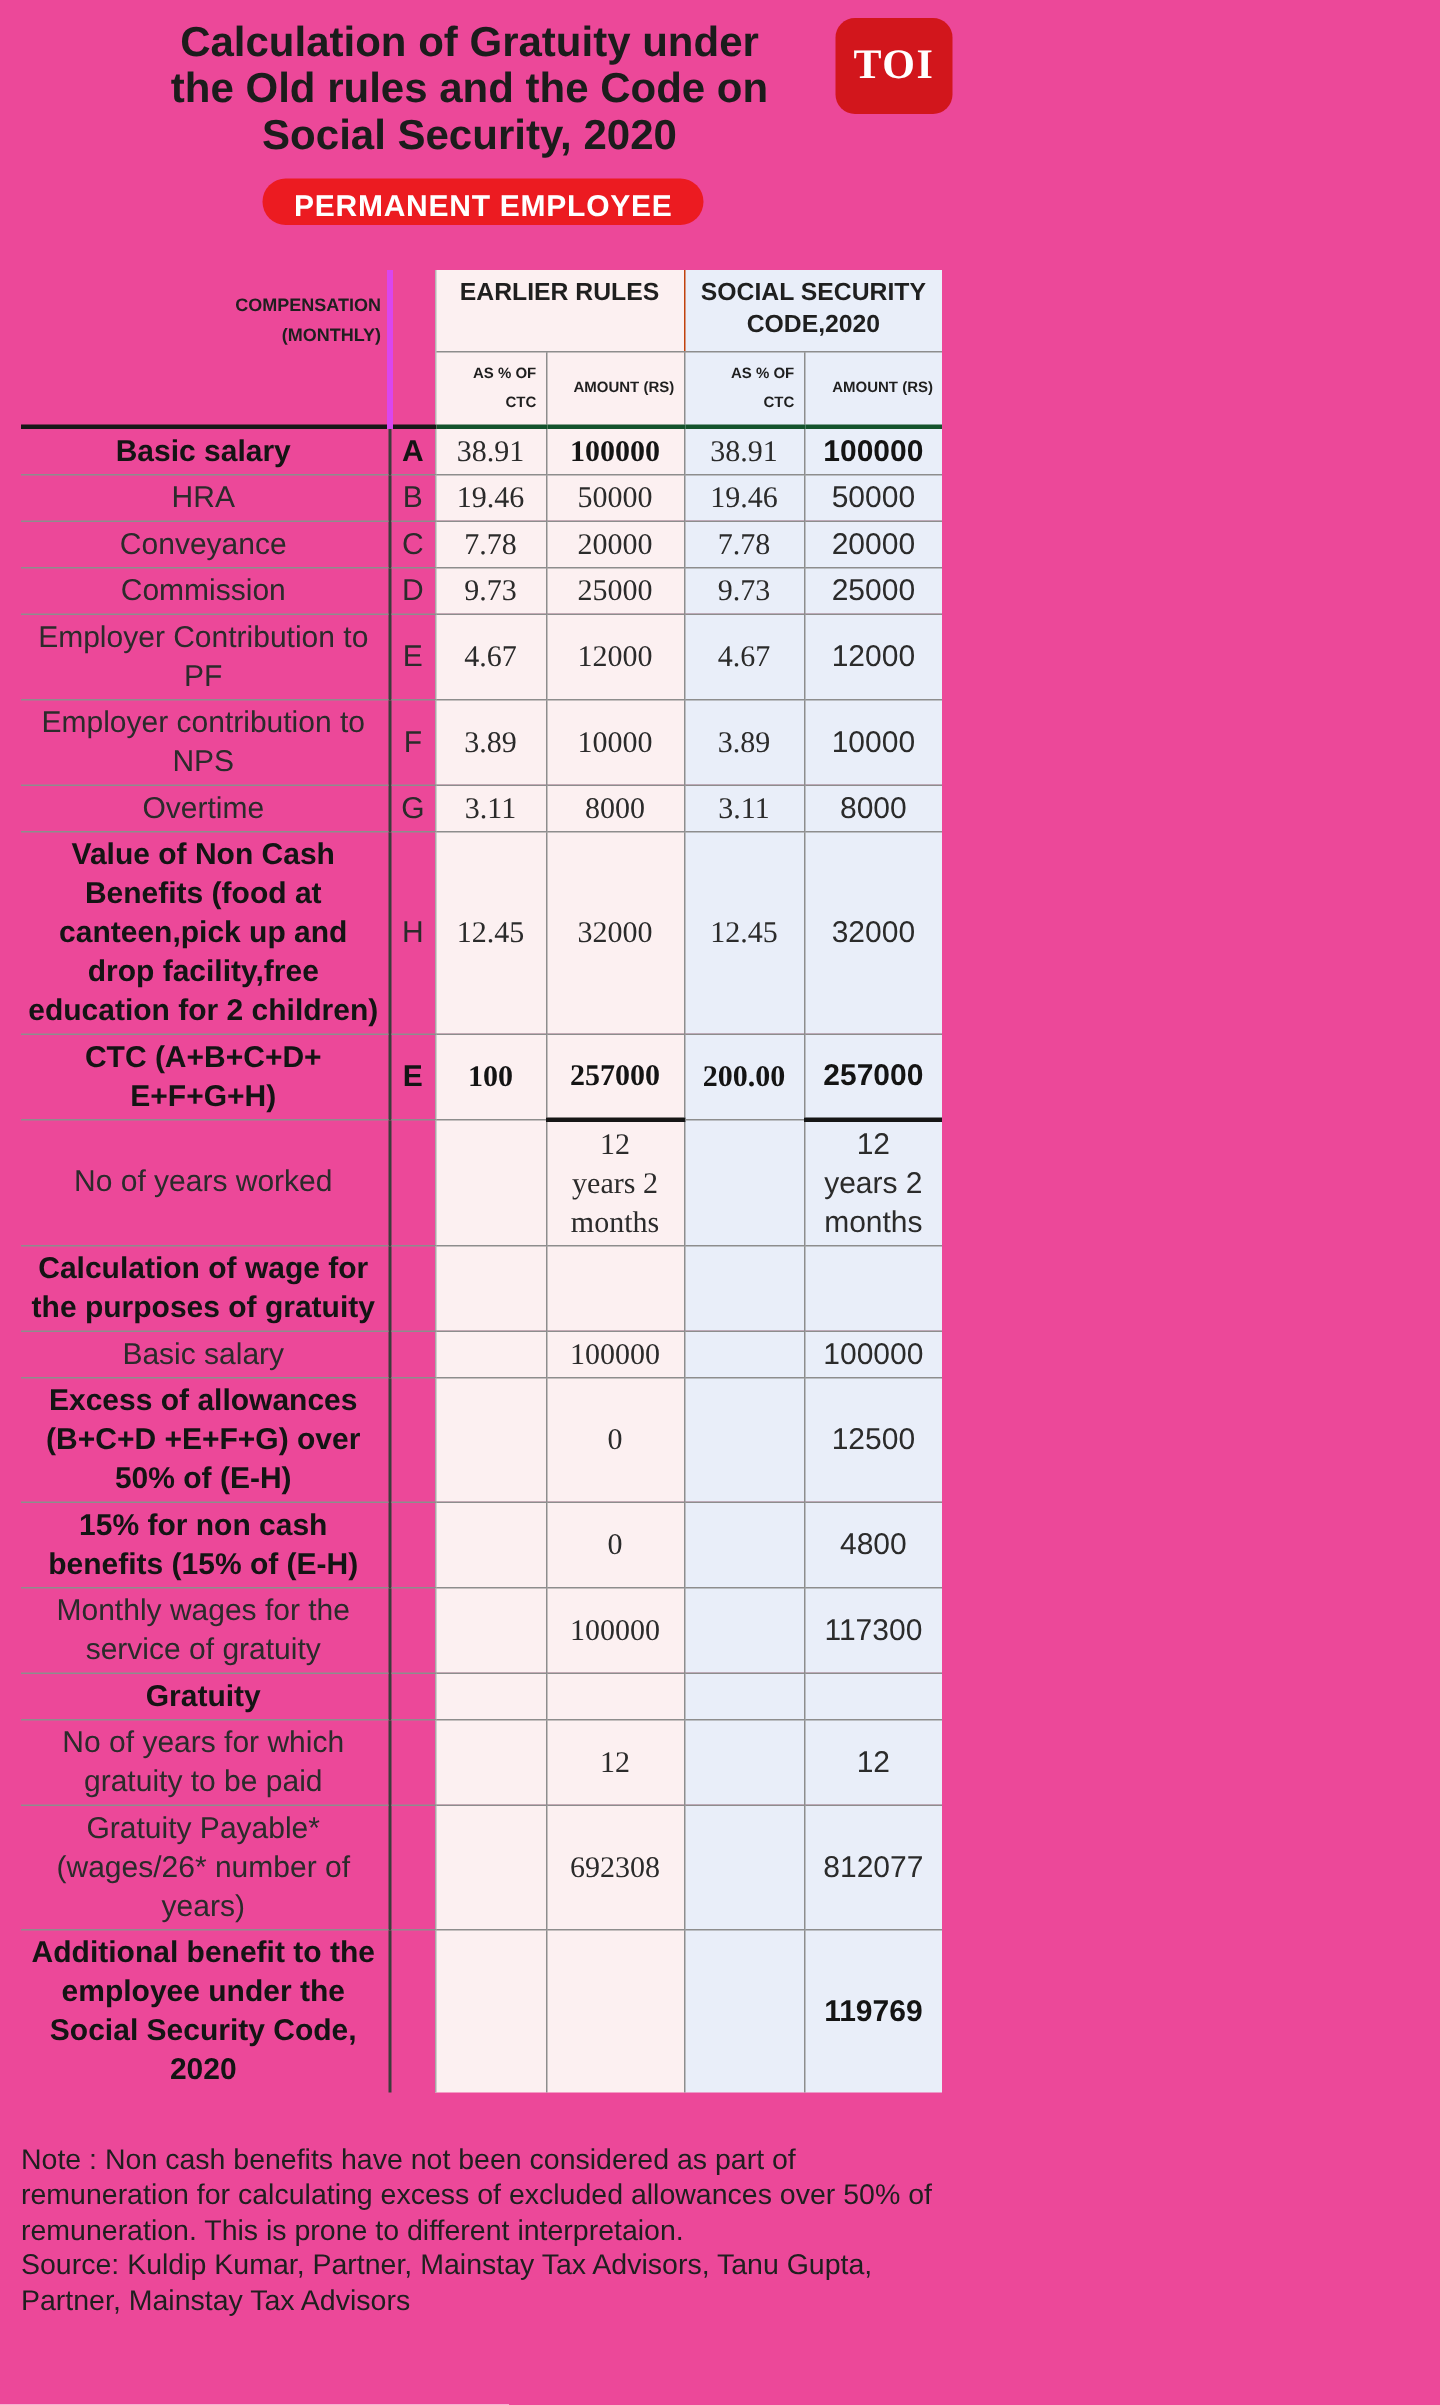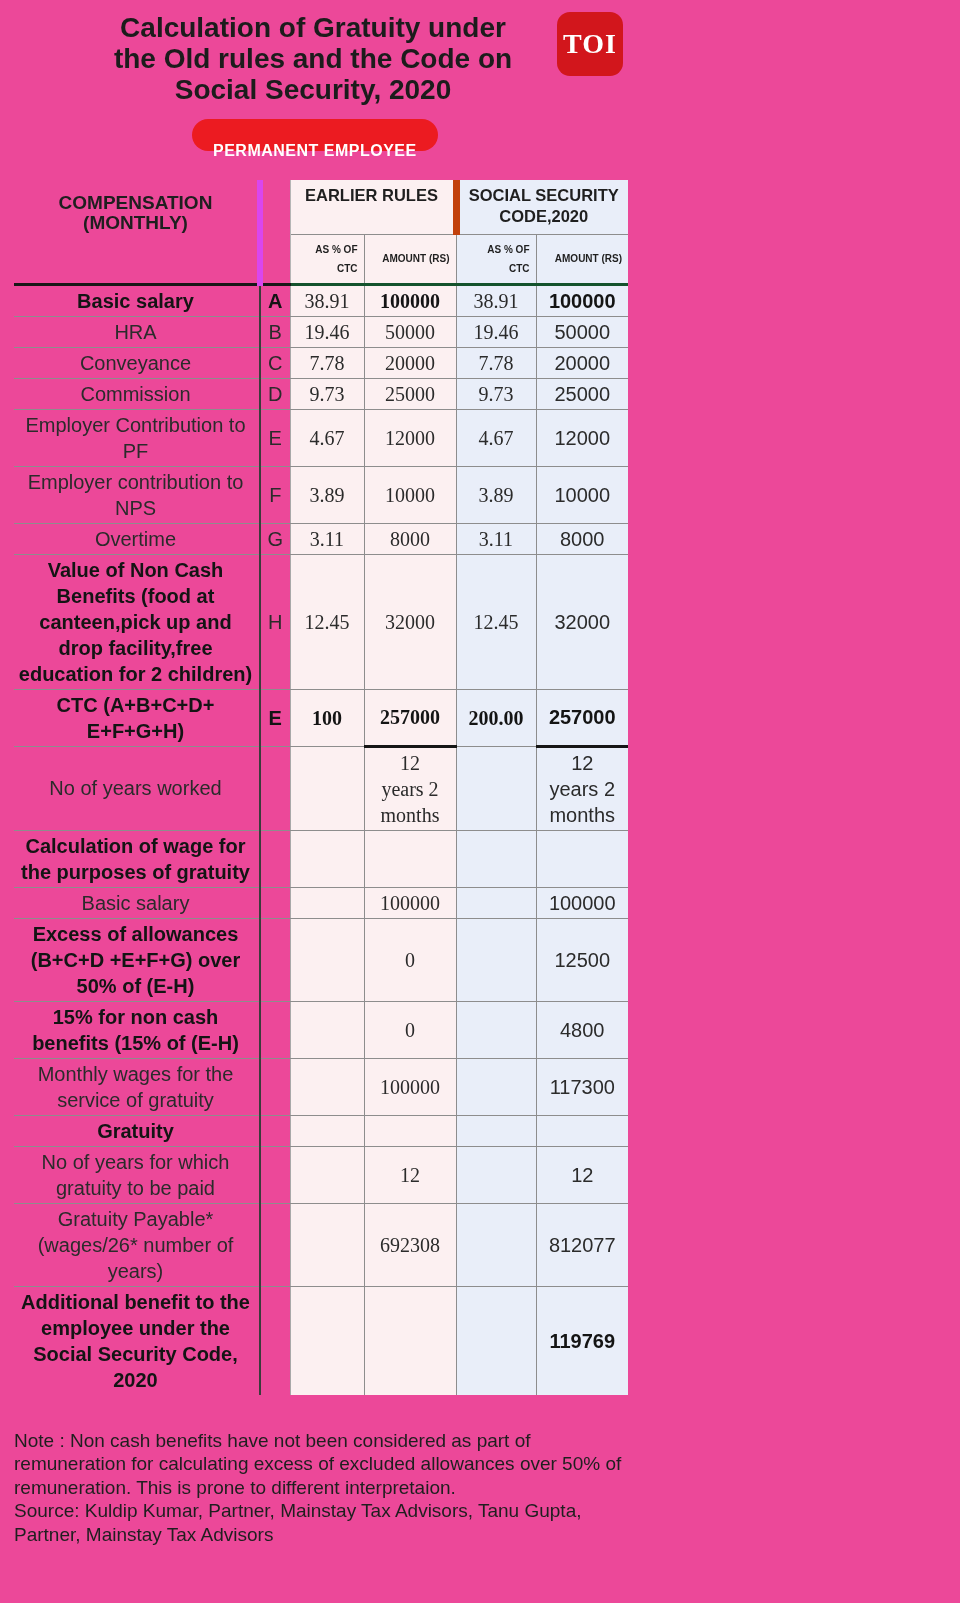--- a/index.html
+++ b/index.html
@@ -23,78 +23,78 @@
     left: 103px; top: 12px; width: 420px;
     margin: 0;
     font-size: 28px; line-height: 31px; font-weight: 700;
     text-align: center;
     color: #1c1c1c;
   }
 
   .toi-logo {
     position: absolute;
     left: 557px; top: 12px;
-    width: 66px; height: 64px;
+    width: 78px; height: 64px;
     border-radius: 13px;
     background: var(--logo-red, #d2161c);
     display: flex; align-items: center; justify-content: center;
   }
   .toi-logo .toi-text {
     font-family: "Liberation Serif", "DejaVu Serif", serif;
     font-size: 28px; font-weight: 700; color: #ffffff; letter-spacing: 1px;
   }
 
   .badge {
     position: absolute;
-    left: 192px; top: 119px;
+    left: 175px; top: 119px;
     height: 31px; line-height: 31px;
-    padding: 16px 21px;
+    padding: 4px 21px;
     border-radius: 16px;
     background: var(--brand-red, #ec1b21);
     color: #ffffff;
-    font-size: 16px; font-weight: 700; letter-spacing: 0.5px;
+    font-size: 20px; font-weight: 700; letter-spacing: 0.5px;
     white-space: nowrap;
   }
 
   
   .gratuity-table {
     border-collapse: collapse;
     table-layout: fixed;
     width: 614px;
     margin-left: 14px;
   }
   col.c-label  { width: 246px; }
   col.c-letter { width: 30px; }
   col.c-epct   { width: 74px; }
   col.c-eamt   { width: 92px; }
   col.c-spct   { width: 80px; }
   col.c-samt   { width: 92px; }
 
   thead th { font-weight: 700; color: #1f1f1f; padding: 2px 6px; }
 
   th.corner {
-    text-align: center; vertical-align: top;
+    text-align: right; vertical-align: top;
     padding: 13px 4px 0 4px;
-    font-size: 19px; line-height: 20px;
-    border-right: 6px solid #d946ef;
+    font-size: 12px; line-height: 20px;
+    border-right: 4px solid #d946ef;
     border-bottom: 3px solid #171717;
   }
   .corner-inner { display: inline-block; max-width: 160px; }
 
   th.letter-h {
     border-bottom: 3px solid #171717;
     border-right: 1px solid #b5b5b5;
   }
 
   tr.grp th.grp-cell {
     height: 54px; vertical-align: top; text-align: center;
     font-size: 16.5px; line-height: 21px; padding-top: 5px;
     border-bottom: 1px solid #8d8d8d;
   }
-  th.grp-pink { background: var(--pink-bg, #fcf0f1); border-right: 7px solid #c2410c; }
+  th.grp-pink { background: var(--pink-bg, #fcf0f1); border-right: 1px solid #c2410c; }
   th.grp-blue { background: var(--blue-bg, #e9eef9); }
 
   tr.sub th {
     height: 50px; vertical-align: middle; text-align: right;
     font-size: 10px; line-height: 19px;
     border-bottom: 3px solid #14532d;
   }
   tr.sub th.vr { border-right: 1px solid #8d8d8d; }
   .narrow { display: inline-block; max-width: 58px; }
 

